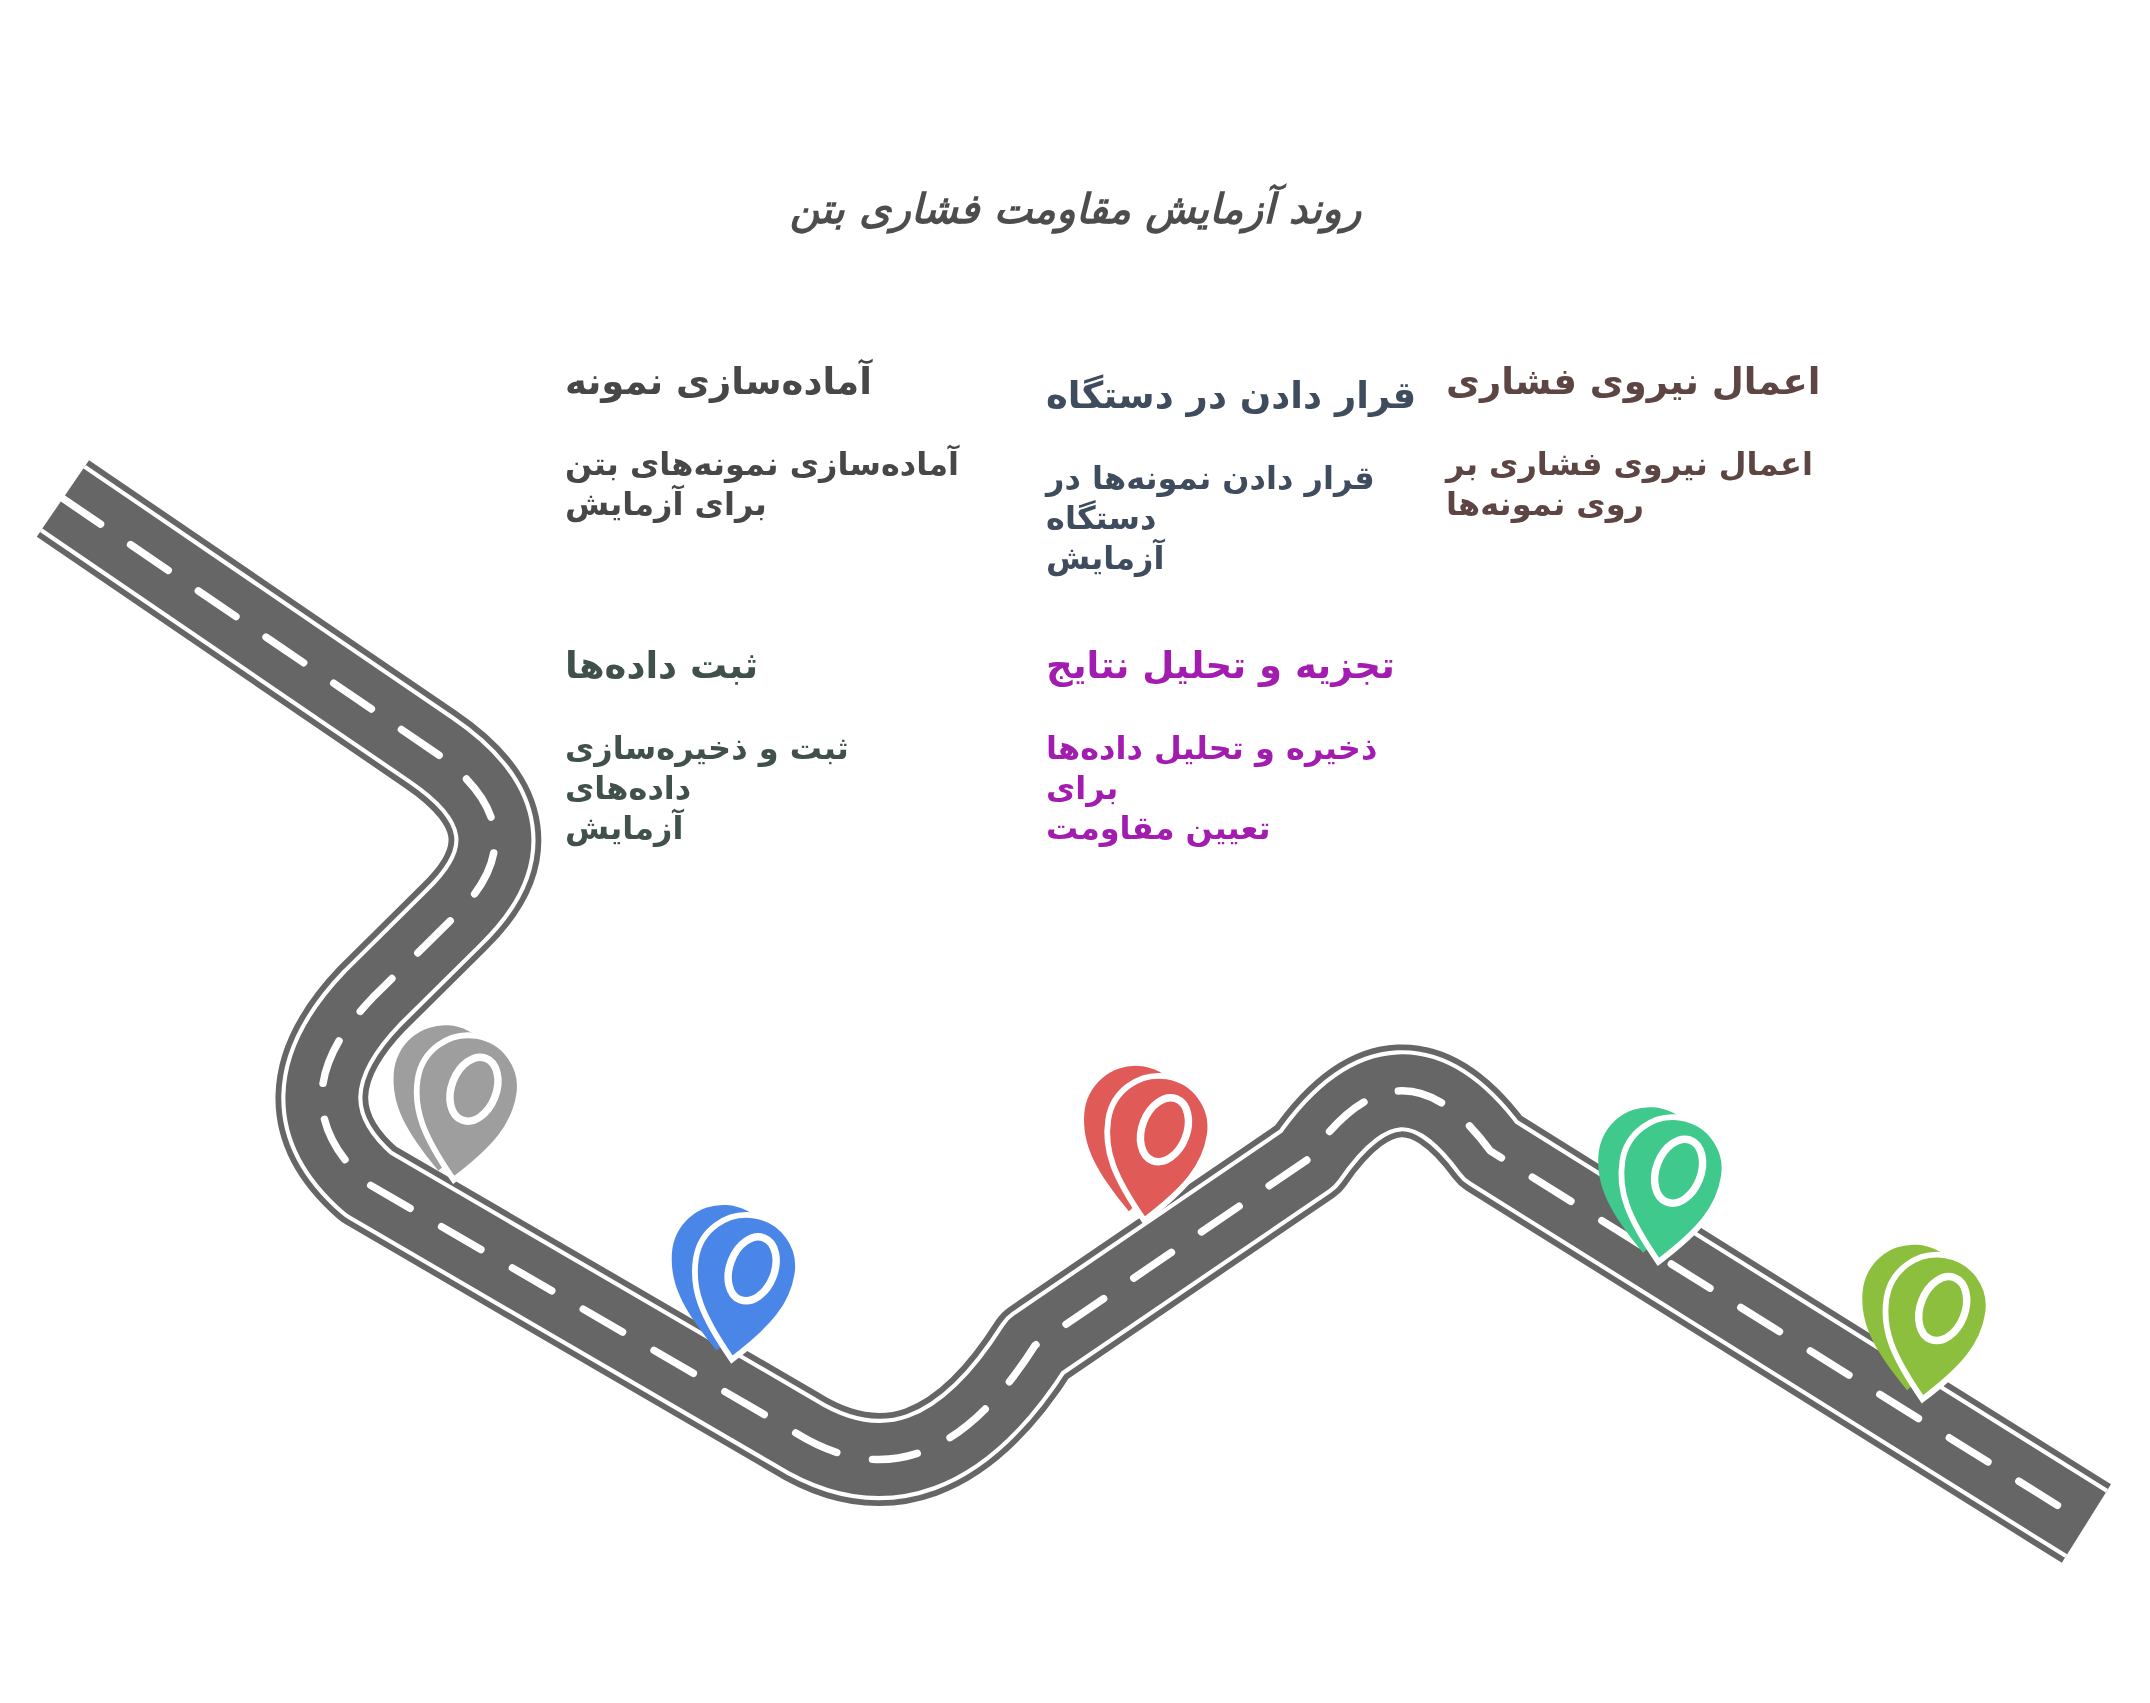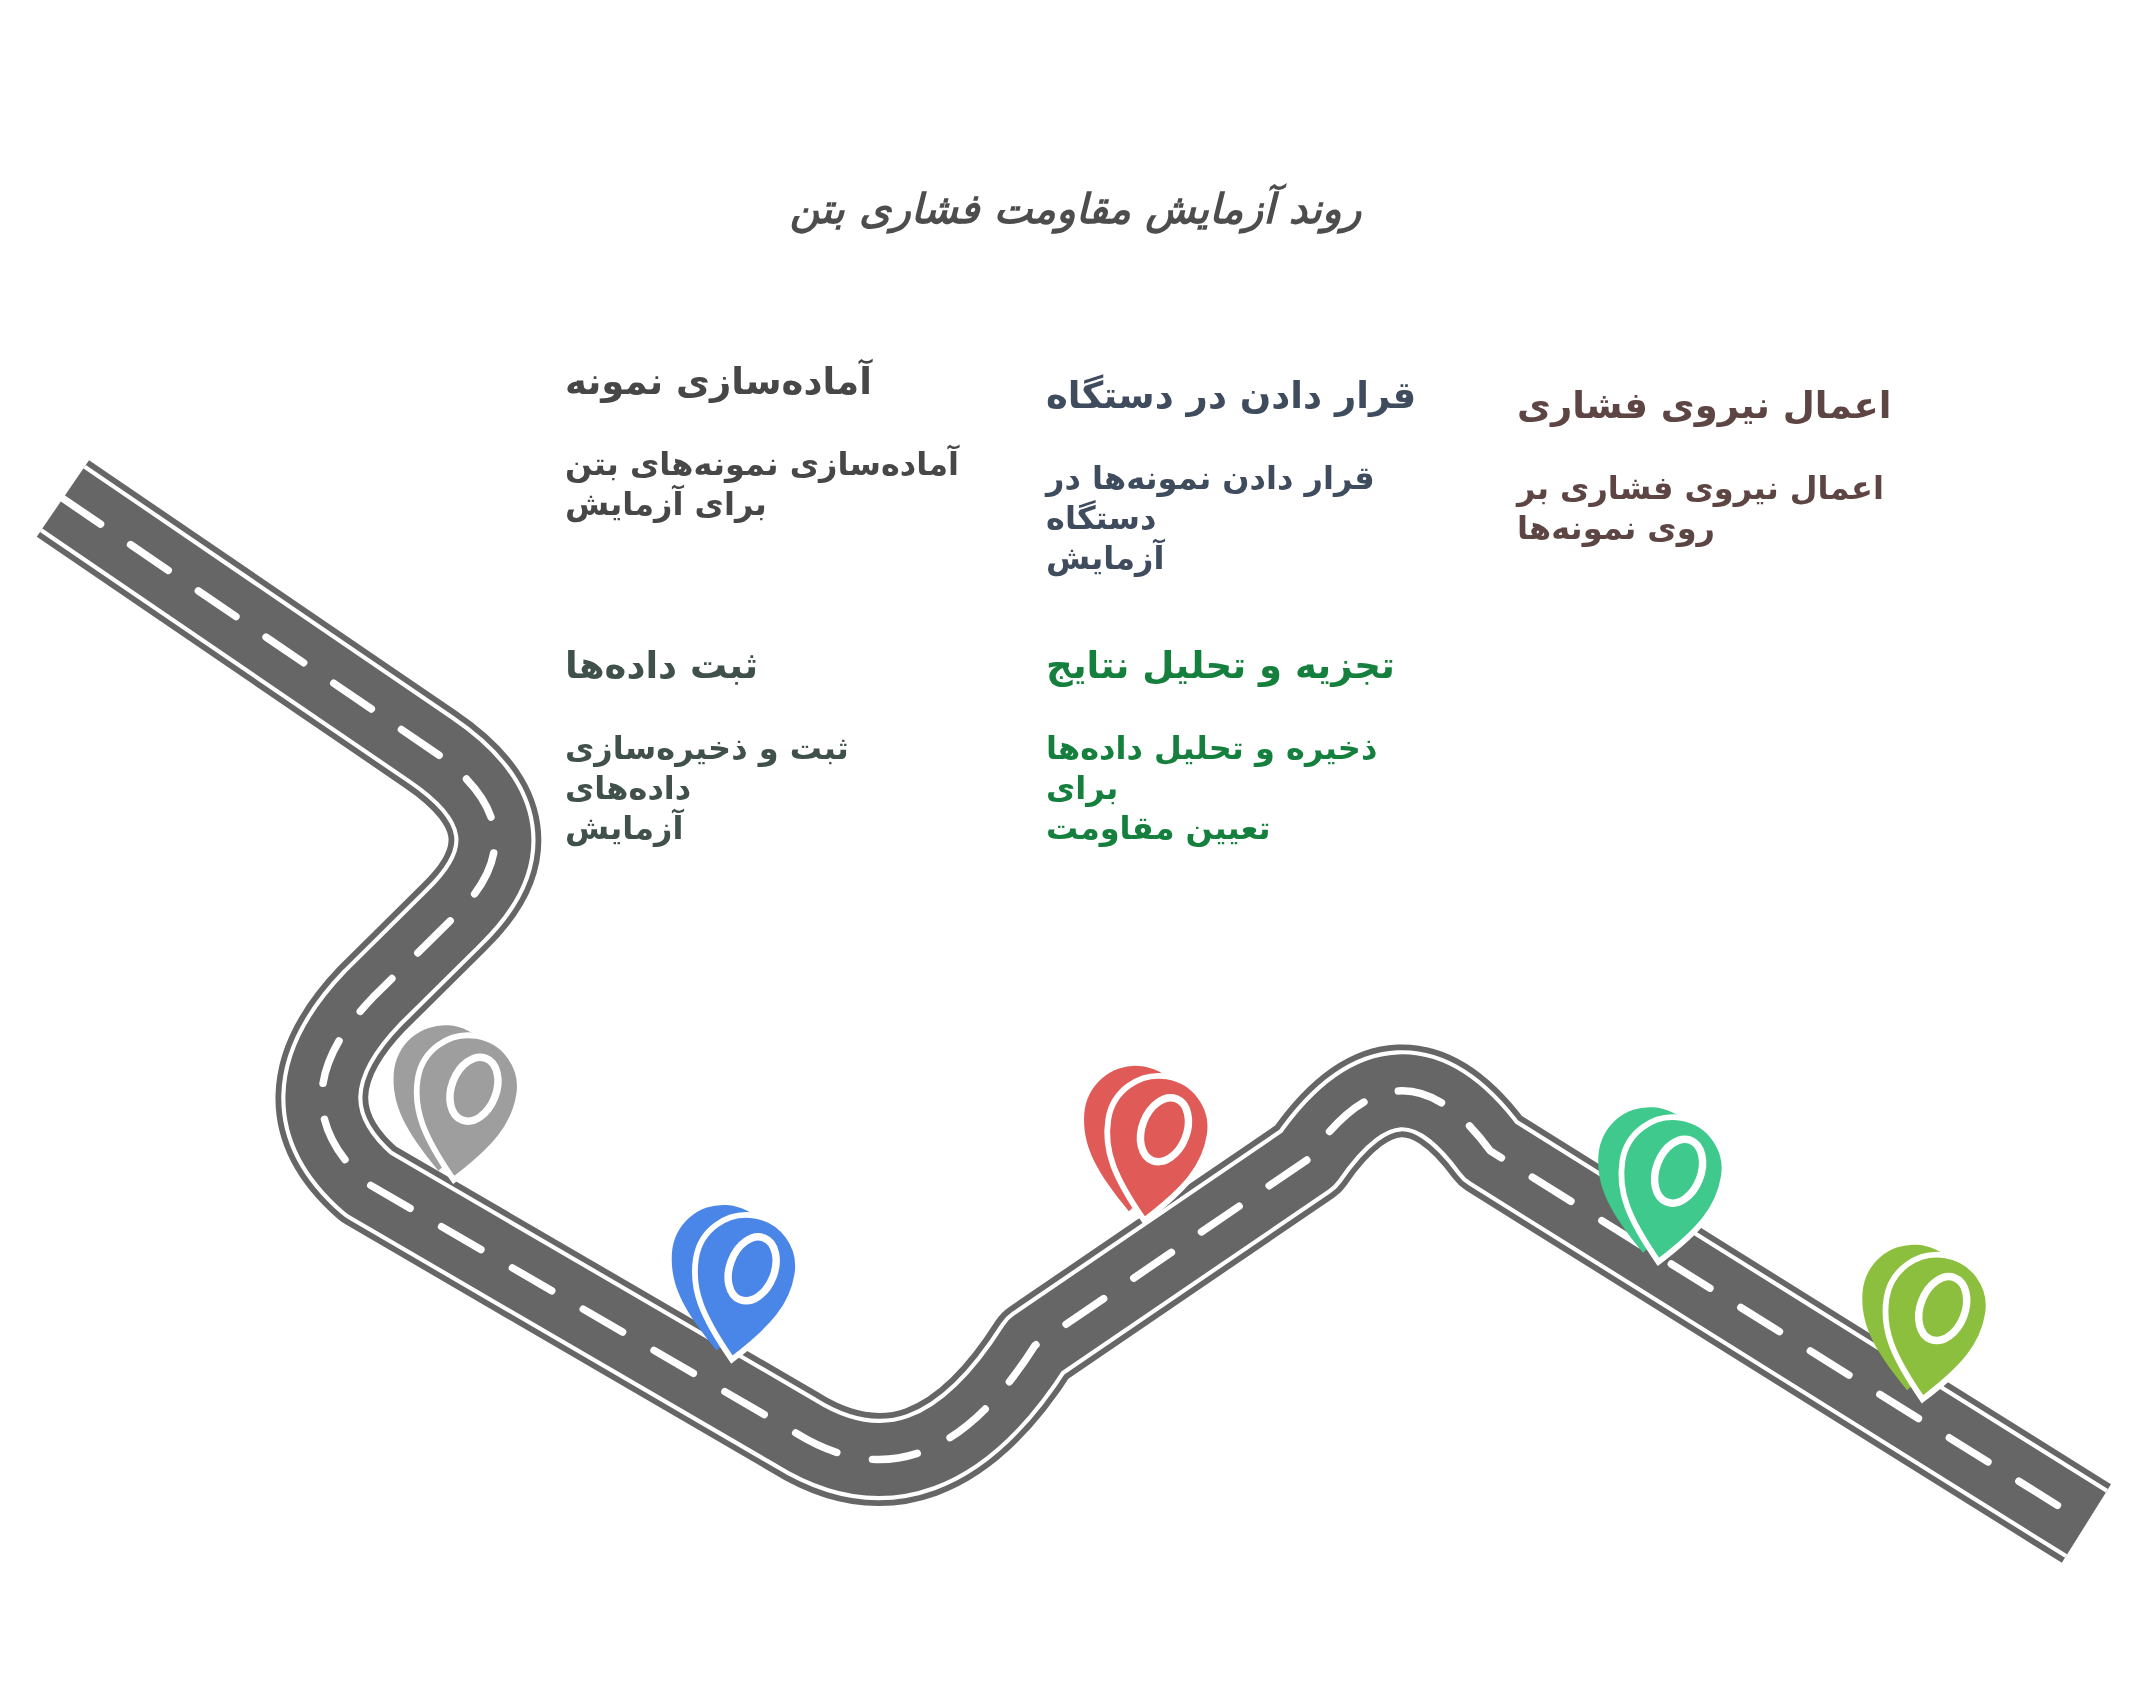--- a/index.html
+++ b/index.html
@@ -41,21 +41,21 @@
   .step-body{
     font-size:32px;
     line-height:40px;
     margin-top:38px;
     white-space:pre-line;
     font-weight:bold;
   }
   
   .pos-r1c1{left:565px; top:358px;}
   .pos-r1c2{left:1046px;top:372px;}
-  .pos-r1c3{left:1517px;top:358px;margin-top:24px;}
+  .pos-r1c3{left:1446px;top:358px;}
   .pos-r2c1{left:565px; top:642px;}
   .pos-r2c2{left:1046px;top:642px;}
 </style>
 </head>
 <body>
 
 <div id="canvas">
 
   <svg id="road-svg" viewBox="0 0 2598 2058" aria-hidden="true">
 
@@ -113,20 +113,20 @@
     <div class="step-body">اعمال نیروی فشاری بر
 روی نمونه‌ها</div>
   </div>
 
   <div class="step pos-r2c1" style="color: rgb(64, 80, 74);">
     <div class="step-heading">ثبت داده‌ها</div>
     <div class="step-body">ثبت و ذخیره‌سازی داده‌های
 آزمایش</div>
   </div>
 
-  <div class="step pos-r2c2" style="color: #15803d;">
+  <div class="step pos-r2c2" style="color: #a21caf;">
     <div class="step-heading">تجزیه و تحلیل نتایج</div>
     <div class="step-body">ذخیره و تحلیل داده‌ها برای
 تعیین مقاومت</div>
   </div>
 
 </div>
 
 
 </body></html>

